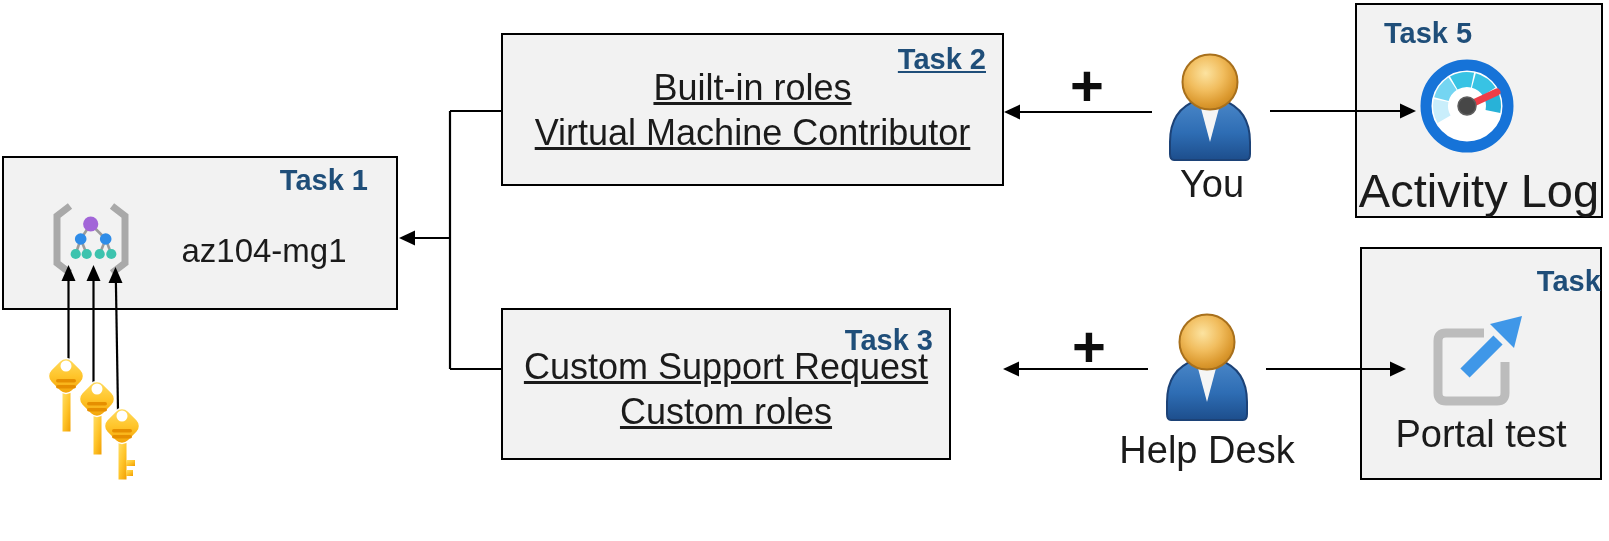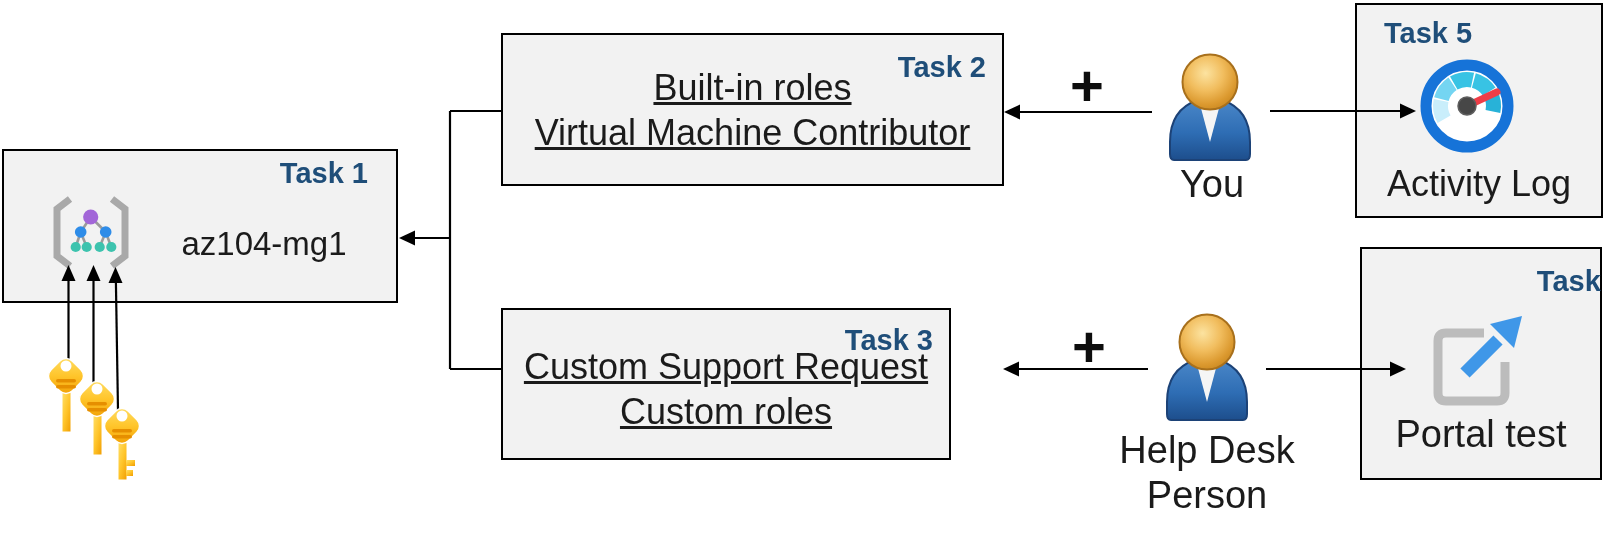--- a/index.html
+++ b/index.html
@@ -2,21 +2,21 @@
 <html><head>
 <meta charset="utf-8">
 <style>
   html,body{margin:0;padding:0;background:#fff;}
   *{box-sizing:border-box;font-family:"Liberation Sans",sans-serif;}
   #canvas{position:relative;width:1609px;height:541px;background:#ffffff;overflow:hidden;}
 
   .box{position:absolute;background:#f2f2f2;border:2px solid #000;}
   .task-label{position:absolute;color:#1f4e79;font-weight:700;font-size:29px;white-space:nowrap;}
   .box-body{position:absolute;left:0;width:100%;text-align:center;color:#1b1b1b;font-size:36px;line-height:45px;white-space:nowrap;text-decoration:underline;}
-  .caption{position:absolute;left:0;width:100%;text-align:center;color:#1b1b1b;font-size:36px;white-space:nowrap;}
+  .caption{position:absolute;left:0;width:100%;text-align:center;color:#1b1b1b;font-size:47px;white-space:nowrap;}
   .actor-label{position:absolute;text-align:center;color:#1b1b1b;font-size:38px;line-height:45px;white-space:nowrap;}
   .plus{position:absolute;width:60px;height:60px;line-height:60px;text-align:center;font-size:58px;font-weight:700;color:#0d0d0d;}
   .abs{position:absolute;}
   #connectors{position:absolute;left:0;top:0;z-index:5;pointer-events:none;}
   .icon-layer{z-index:6;}
 </style>
 </head>
 <body>
 
 <svg width="0" height="0" style="position:absolute" aria-hidden="true">
@@ -35,21 +35,21 @@
     <linearGradient id="g-key" x1="0" y1="0" x2="1" y2="1">
       <stop offset="0%" stop-color="#ffe06a"></stop>
       <stop offset="50%" stop-color="#ffc52b"></stop>
       <stop offset="100%" stop-color="#f09c00"></stop>
     </linearGradient>
   </defs>
 </svg>
 
 <div id="canvas">
 
-  <div class="box" style="left:2px;top:149px;width:396px;height:154px;border-width:2.5px;">
+  <div class="box" style="left:2px;top:156px;width:396px;height:154px;border-width:2.5px;">
     <div class="task-label" style="right:28px;top:6px;">Task 1</div>
     <svg class="abs" style="left:47px;top:41px;" width="80" height="82" viewBox="0 0 80 82">
       <g fill="none" stroke="#a9a9a9" stroke-width="7" stroke-linejoin="miter">
         <path d="M19,7 L6,17 V64 L19,74"></path>
         <path d="M61,7 L74,17 V64 L61,74"></path>
       </g>
       <g stroke="#9b9b9b" stroke-width="2.6">
         <line x1="39.7" y1="25" x2="29.7" y2="40"></line>
           <line x1="39.7" y1="25" x2="54.7" y2="40"></line>
         <line x1="29.7" y1="40" x2="24.7" y2="55"></line>
@@ -62,21 +62,21 @@
         <circle cx="54.7" cy="40" r="5.8" fill="#2e8ce8"></circle>
       <circle cx="24.7" cy="55" r="5.1" fill="#3dc3ae"></circle>
         <circle cx="35.7" cy="55" r="5.1" fill="#3dc3ae"></circle>
       <circle cx="48.7" cy="55" r="5.1" fill="#3dc3ae"></circle>
         <circle cx="60.3" cy="55" r="5.1" fill="#3dc3ae"></circle>
     </svg>
     <div class="abs" style="left:130px;top:74px;width:260px;text-align:center;font-size:33px;color:#1b1b1b;">az104-mg1</div>
   </div>
 
   <div class="box" style="left:501px;top:33px;width:503px;height:153px;">
-    <div class="task-label" style="right:16px;top:16px;">Task 2</div>
+    <div class="task-label" style="right:16px;top:8px;text-decoration:underline;">Task 2</div>
     <div class="box-body" style="top:30px;">
       <div>Built-in roles</div>
       <div>Virtual Machine Contributor</div>
     </div>
   </div>
 
   <div class="box" style="left:501px;top:308px;width:450px;height:152px;">
     <div class="task-label" style="right:16px;top:14px;">Task 3</div>
     <div class="box-body" style="top:34px;">
       <div>Custom Support Request</div>
@@ -166,16 +166,15 @@
   </svg>
   <div class="actor-label" style="left:1147px;top:162px;width:130px;">You</div>
 
   <svg class="abs icon-layer" style="left:1157px;top:312px;" width="100" height="112" viewBox="0 0 100 112">
     <path d="M14,108 Q10,108 10,102 L10,90 C10,68 20,54 38,48 L50,66 L62,48 C80,54 90,68 90,90 L90,102 Q90,108 86,108 Z" fill="url(#g-body)" stroke="#1c4277" stroke-width="2" stroke-linejoin="round"></path>
     <path d="M38,45 L50,90 L62,45 Z" fill="#f5f5f5"></path>
     <circle cx="50" cy="30" r="27.5" fill="url(#g-head)" stroke="#a8701c" stroke-width="2"></circle>
   </svg>
   <div class="actor-label" style="left:1102px;top:428px;width:210px;">
     <div>Help Desk</div>
-    <div>Person</div>
   </div>
 
 </div>
 
 </body></html>

